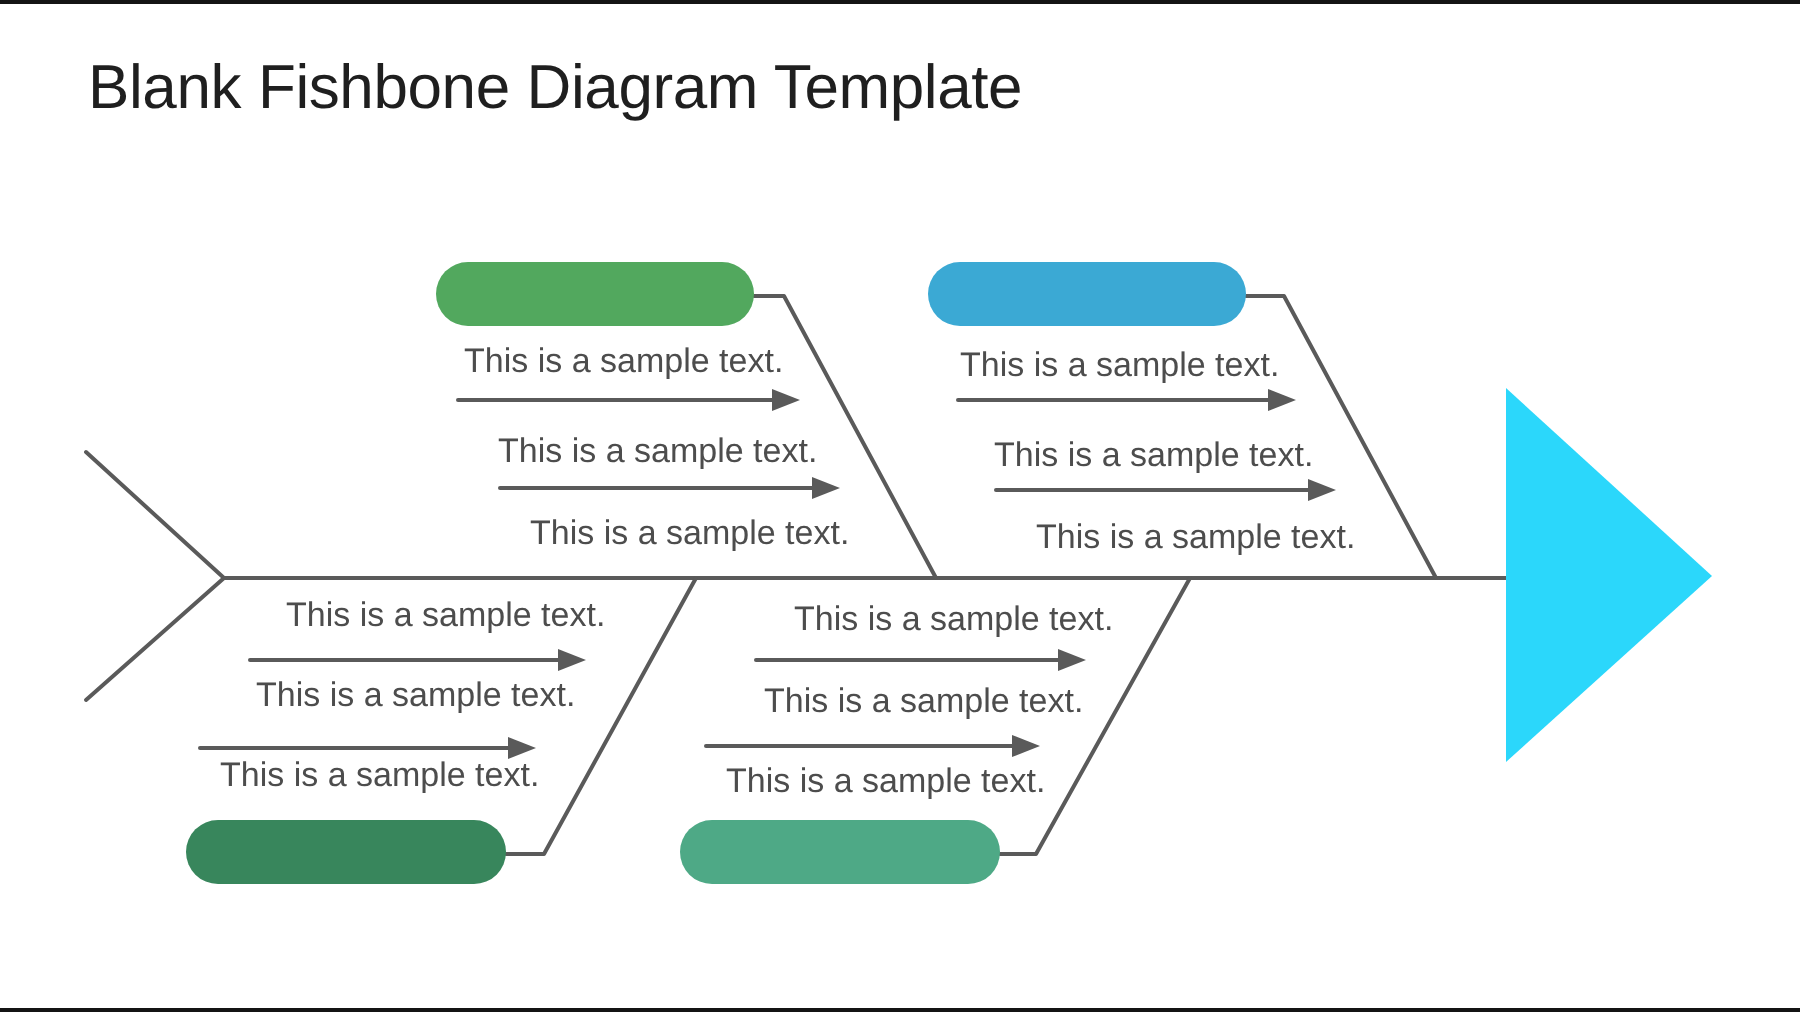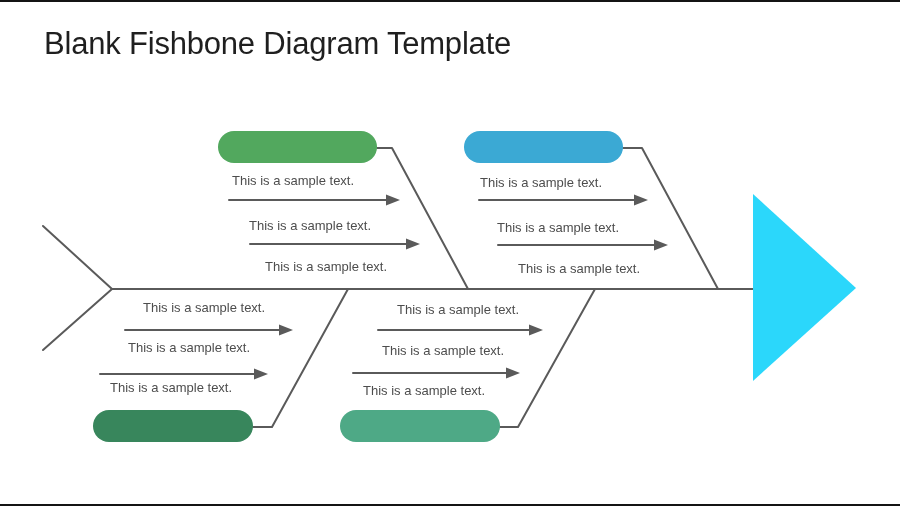--- a/index.html
+++ b/index.html
@@ -35,21 +35,21 @@
     letter-spacing: -0.2px;
     white-space: nowrap;
   }
   .diagram-svg {
     position: absolute;
     left: 0;
     top: 0;
   }
   .lbl {
     position: absolute;
-    font-size: 13px;
+    font-size: 17px;
     line-height: 18px;
     color: #4d4d4d;
     white-space: nowrap;
   }
   
   .tl1 { left: 232px; top: 172px; }
   .tl2 { left: 249px; top: 217px; }
   .tl3 { left: 265px; top: 258px; }
   
   .tr1 { left: 480px; top: 174px; }

